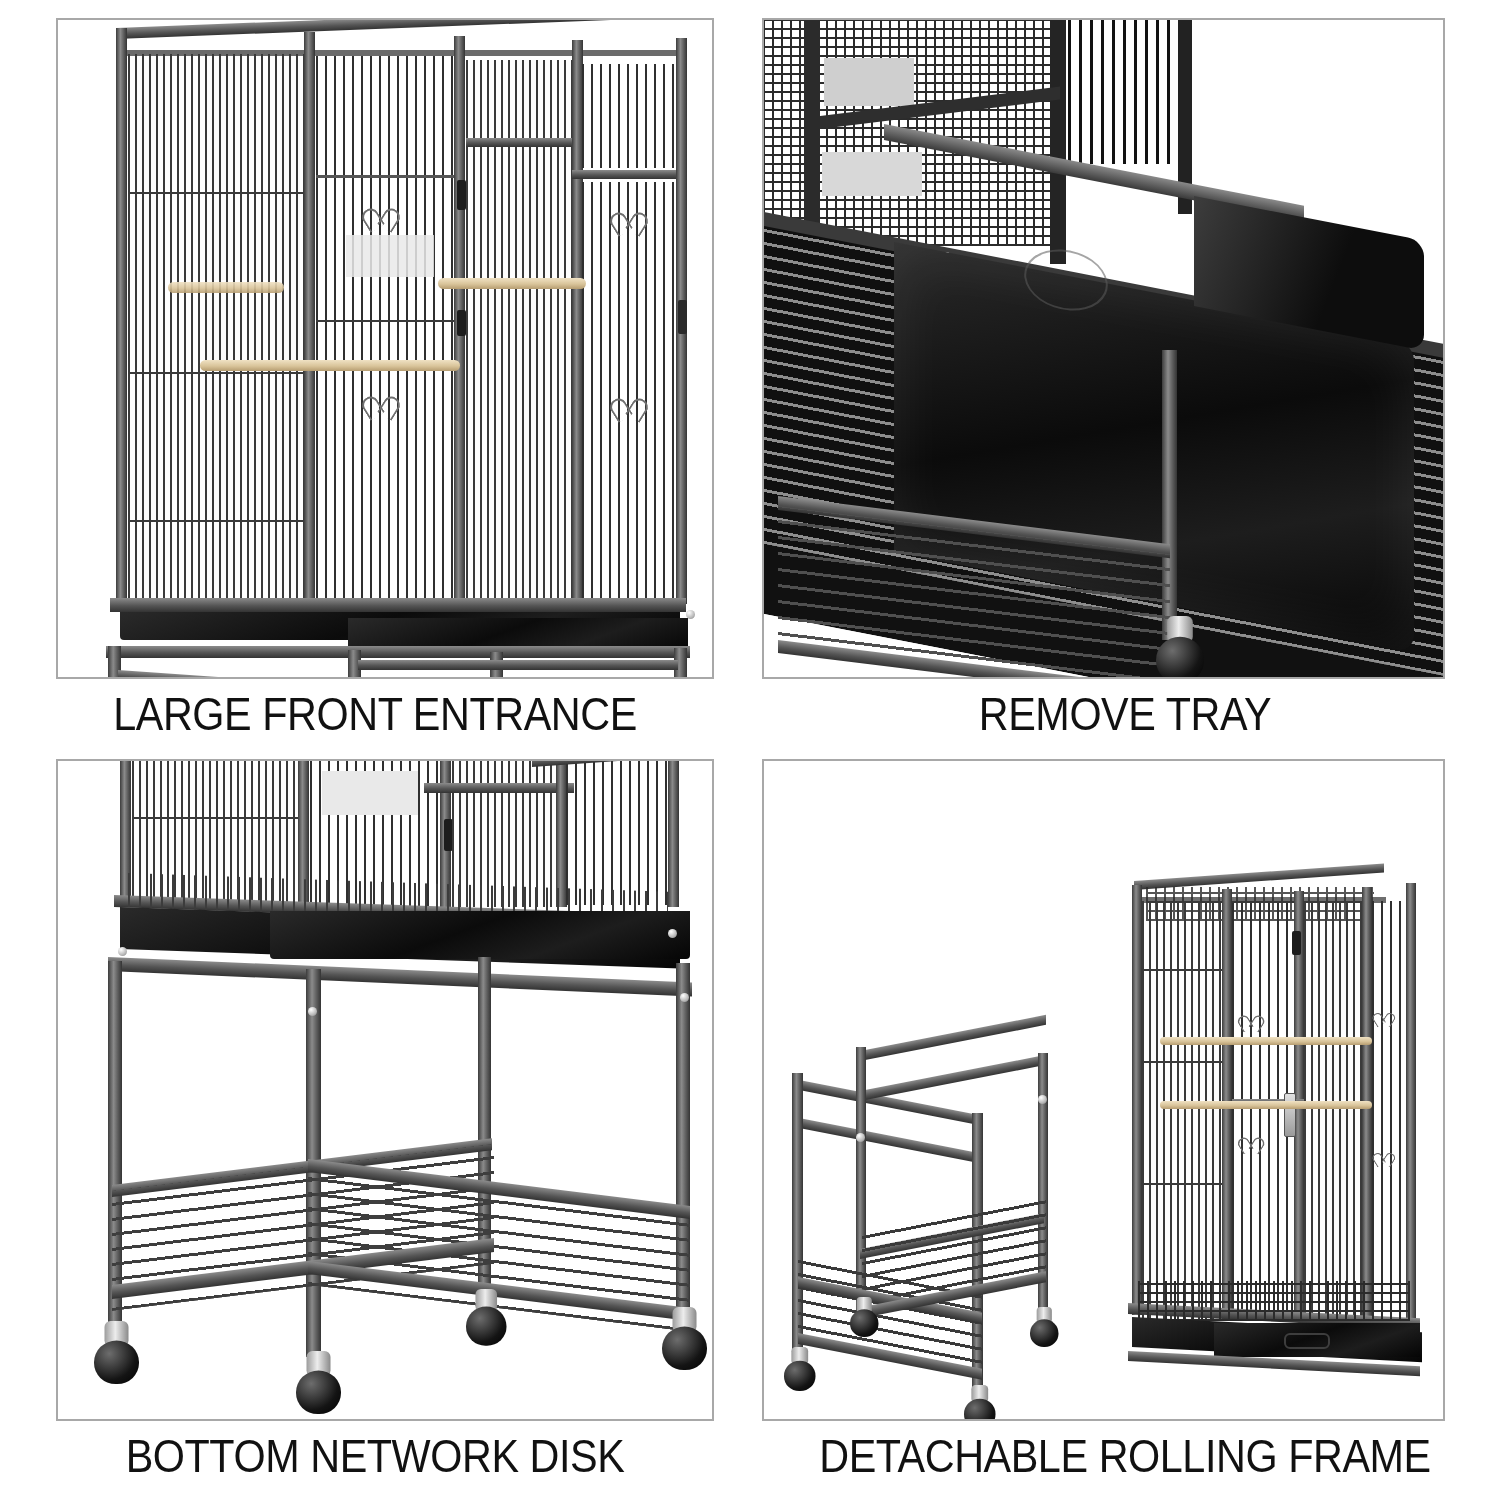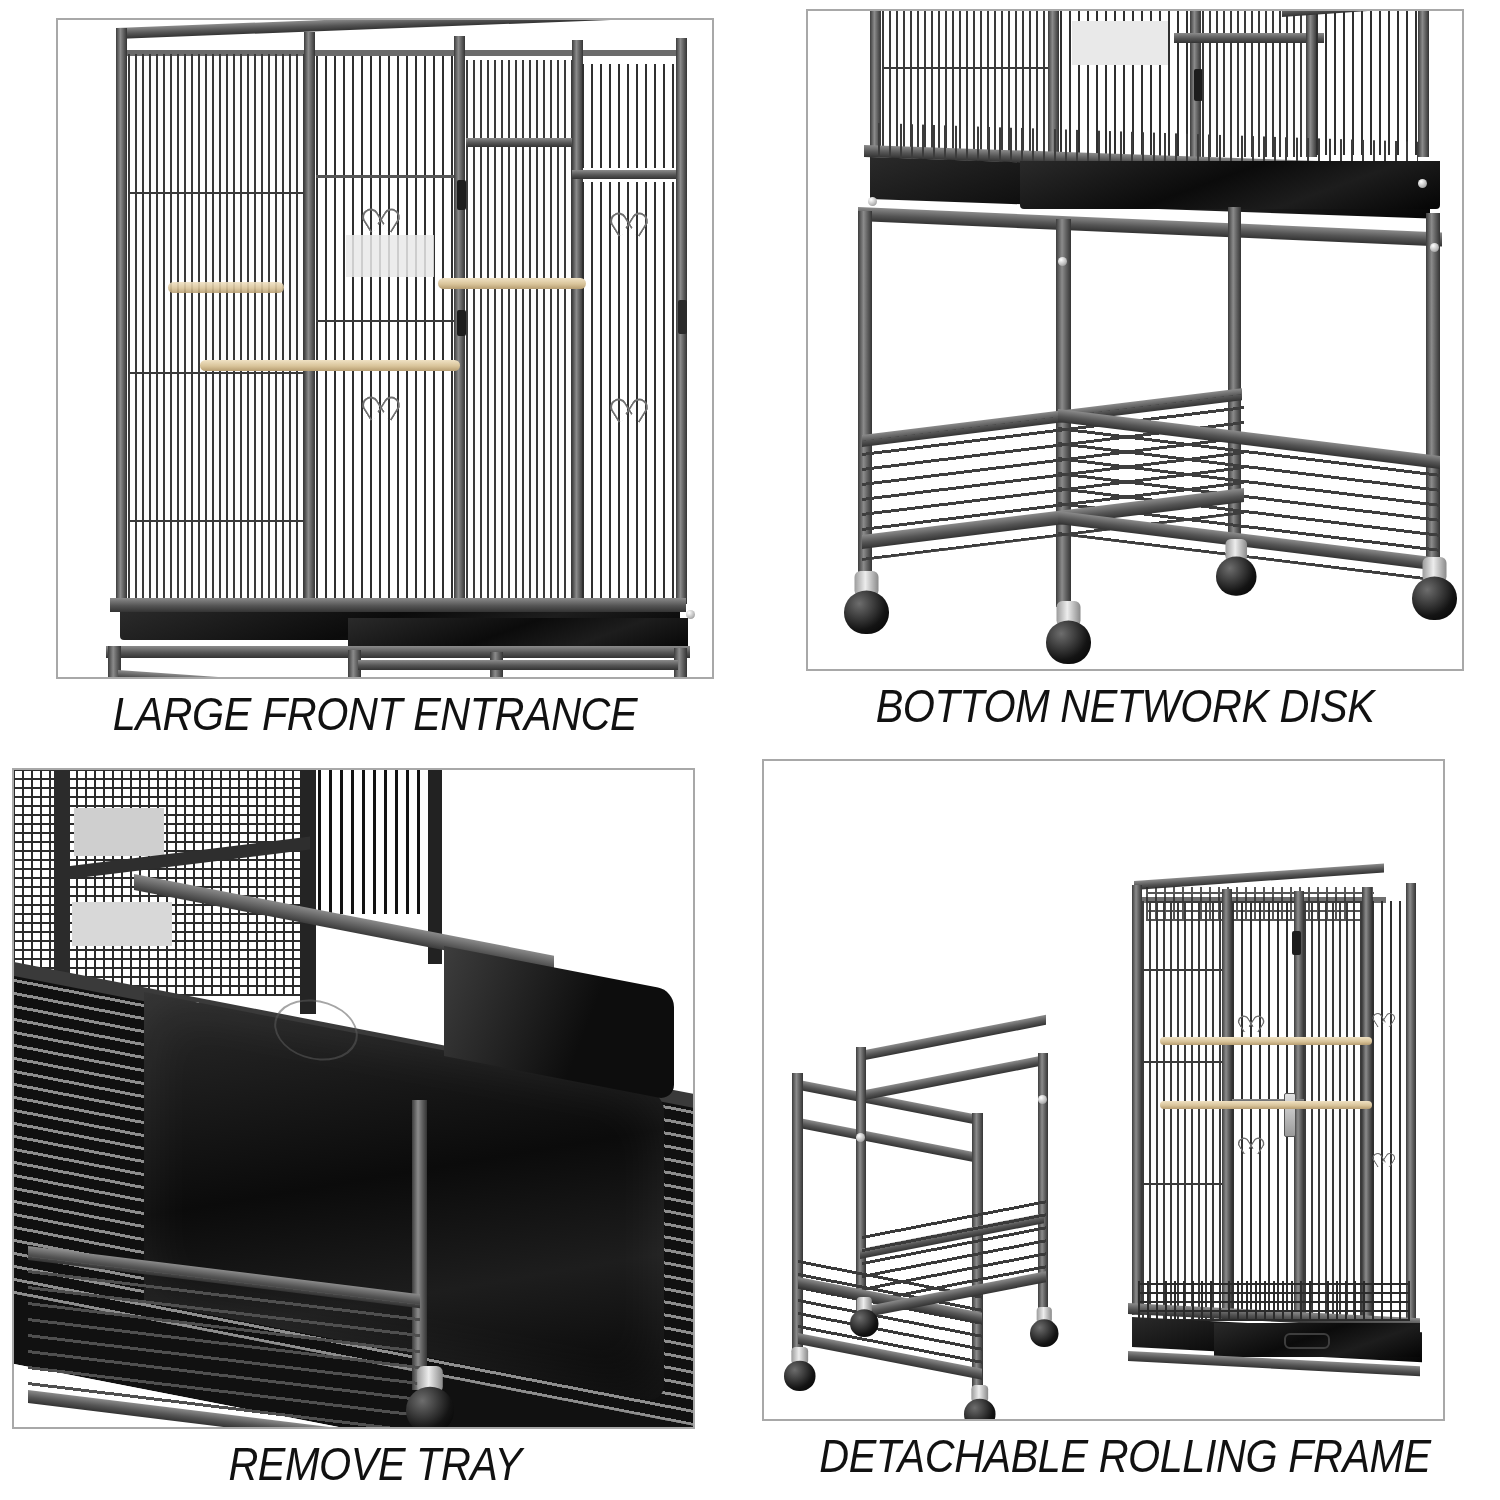--- a/index.html
+++ b/index.html
@@ -9,21 +9,20 @@
     background:#ffffff;
     font-family:"Liberation Sans","DejaVu Sans",sans-serif;
     overflow:hidden;
     position:relative;
   }
   .grid{
     position:absolute;inset:0;
     display:grid;
     grid-template-columns:1fr 1fr;
     grid-template-rows:1fr 1fr;
-    font-style:italic;
   }
   .cell{position:relative;}
   .panel{
     position:absolute;
     left:56px;right:36px;top:18px;
     height:661px;
     border:2px solid #a8a8a8;
     background:#ffffff;
     overflow:hidden;
     box-sizing:border-box;
@@ -136,20 +135,62 @@
         <div class="frame-v" style="left:290px;top:630px;height:46px;width:13px;"></div>
         <div class="frame-v" style="left:432px;top:632px;height:44px;width:13px;"></div>
         <div class="frame-v" style="left:616px;top:628px;height:48px;width:13px;"></div>
         <div class="frame-h skew" style="left:60px;top:650px;width:236px;transform:skewY(4deg);height:10px;"></div>
         <div class="frame-h" style="left:300px;top:640px;width:320px;height:10px;"></div>
       </div>
     </div>
     <div class="caption">LARGE FRONT ENTRANCE</div>
   </div>
 
+  <div class="cell tr r">
+    <div class="panel">
+      <div class="art">
+
+        <div class="mesh" style="left:-10px;top:-4px;width:300px;height:230px;"></div>
+        <div class="frame-v" style="left:40px;top:-6px;height:240px;width:16px;background:#2b2b2b;"></div>
+        <div class="frame-v" style="left:286px;top:-6px;height:250px;width:16px;background:#242424;"></div>
+        <div class="plate" style="left:60px;top:38px;width:90px;height:48px;background:#cfcfcf;"></div>
+        <div class="plate" style="left:58px;top:132px;width:100px;height:44px;background:#d8d8d8;"></div>
+        <div class="frame-h skew" style="left:56px;top:96px;width:240px;height:13px;background:#2e2e2e;transform:skewY(-7deg);"></div>
+
+        <div class="wires dense" style="left:304px;top:-6px;width:112px;height:150px;background-image:repeating-linear-gradient(90deg,#111 0 3px,rgba(0,0,0,0) 3px 11px);"></div>
+        <div class="frame-v" style="left:414px;top:-6px;height:200px;width:14px;background:#222;"></div>
+
+        <div class="skew" style="position:absolute;left:-20px;top:190px;width:700px;height:400px;transform:skewY(11deg);overflow:hidden;">
+          <div style="position:absolute;inset:0;background:#111;"></div>
+          <div style="position:absolute;left:0;top:0;width:700px;height:330px;
+               background-image:repeating-linear-gradient(0deg,#8d8d8d 0 3px,#101010 3px 13px);"></div>
+        </div>
+        <div class="frame-h skew" style="left:-20px;top:188px;width:700px;height:14px;background:#3a3a3a;transform:skewY(11deg);"></div>
+        <div class="frame-h skew" style="left:120px;top:104px;width:420px;height:16px;background:linear-gradient(180deg,#8a8a8a,#3a3a3a);transform:skewY(11deg);"></div>
+        <div class="bolt" style="left:178px;top:232px;"></div>
+
+        <div class="tray skew" style="left:130px;top:222px;width:520px;height:310px;transform:skewY(11deg);border-radius:0 18px 18px 0;box-shadow:inset 0 0 60px rgba(255,255,255,.08);"></div>
+        <div class="skew" style="position:absolute;left:430px;top:176px;width:230px;height:110px;transform:skewY(11deg);
+             background:linear-gradient(110deg,#3d3d3d,#0d0d0d 60%);border-radius:0 16px 16px 0;"></div>
+        <div style="position:absolute;left:260px;top:230px;width:80px;height:56px;border:2px solid #5b5b5b;border-radius:50%;opacity:.55;transform:skewY(11deg) rotate(-8deg);"></div>
+
+        <div class="frame-v" style="left:398px;top:330px;height:290px;width:15px;"></div>
+        <div class="frame-h skew" style="left:14px;top:476px;width:392px;height:14px;transform:skewY(7deg);"></div>
+        <div class="skew" style="position:absolute;left:14px;top:486px;width:392px;height:145px;transform:skewY(7deg);
+             background-image:repeating-linear-gradient(0deg,#4f4f4f 0 3px,rgba(255,255,255,0) 3px 16px);"></div>
+        <div class="frame-h skew" style="left:14px;top:620px;width:392px;height:13px;transform:skewY(7deg);"></div>
+        <div class="caster" style="left:392px;top:596px;transform:scale(1.6);transform-origin:top left;">
+          <div class="stem"></div>
+          <div class="wheel"></div>
+        </div>
+      </div>
+    </div>
+    <div class="caption">REMOVE TRAY</div>
+  </div>
+
   <div class="cell bl b">
     <div class="panel">
       <div class="art">
 
         <div class="frame-v" style="left:62px;top:-6px;height:150px;"></div>
         <div class="wires dense" style="left:74px;top:-6px;width:166px;height:152px;"></div>
         <div class="hwire" style="left:74px;top:56px;width:166px;"></div>
         <div class="frame-v" style="left:240px;top:-6px;height:154px;"></div>
         <div class="wires" style="left:252px;top:-6px;width:130px;height:156px;"></div>
         <div class="plate" style="left:264px;top:10px;width:96px;height:44px;"></div>
@@ -199,62 +240,20 @@
           <div class="stem"></div>
           <div class="wheel"></div>
         </div>
         <div class="caster" style="left:604px;top:546px;transform:scale(1.5);transform-origin:top left;">
           <div class="stem"></div>
           <div class="wheel"></div>
         </div>
       </div>
     </div>
     <div class="caption">BOTTOM NETWORK DISK</div>
-  </div>
-
-  <div class="cell tr r">
-    <div class="panel">
-      <div class="art">
-
-        <div class="mesh" style="left:-10px;top:-4px;width:300px;height:230px;"></div>
-        <div class="frame-v" style="left:40px;top:-6px;height:240px;width:16px;background:#2b2b2b;"></div>
-        <div class="frame-v" style="left:286px;top:-6px;height:250px;width:16px;background:#242424;"></div>
-        <div class="plate" style="left:60px;top:38px;width:90px;height:48px;background:#cfcfcf;"></div>
-        <div class="plate" style="left:58px;top:132px;width:100px;height:44px;background:#d8d8d8;"></div>
-        <div class="frame-h skew" style="left:56px;top:96px;width:240px;height:13px;background:#2e2e2e;transform:skewY(-7deg);"></div>
-
-        <div class="wires dense" style="left:304px;top:-6px;width:112px;height:150px;background-image:repeating-linear-gradient(90deg,#111 0 3px,rgba(0,0,0,0) 3px 11px);"></div>
-        <div class="frame-v" style="left:414px;top:-6px;height:200px;width:14px;background:#222;"></div>
-
-        <div class="skew" style="position:absolute;left:-20px;top:190px;width:700px;height:400px;transform:skewY(11deg);overflow:hidden;">
-          <div style="position:absolute;inset:0;background:#111;"></div>
-          <div style="position:absolute;left:0;top:0;width:700px;height:330px;
-               background-image:repeating-linear-gradient(0deg,#8d8d8d 0 3px,#101010 3px 13px);"></div>
-        </div>
-        <div class="frame-h skew" style="left:-20px;top:188px;width:700px;height:14px;background:#3a3a3a;transform:skewY(11deg);"></div>
-        <div class="frame-h skew" style="left:120px;top:104px;width:420px;height:16px;background:linear-gradient(180deg,#8a8a8a,#3a3a3a);transform:skewY(11deg);"></div>
-        <div class="bolt" style="left:178px;top:232px;"></div>
-
-        <div class="tray skew" style="left:130px;top:222px;width:520px;height:310px;transform:skewY(11deg);border-radius:0 18px 18px 0;box-shadow:inset 0 0 60px rgba(255,255,255,.08);"></div>
-        <div class="skew" style="position:absolute;left:430px;top:176px;width:230px;height:110px;transform:skewY(11deg);
-             background:linear-gradient(110deg,#3d3d3d,#0d0d0d 60%);border-radius:0 16px 16px 0;"></div>
-        <div style="position:absolute;left:260px;top:230px;width:80px;height:56px;border:2px solid #5b5b5b;border-radius:50%;opacity:.55;transform:skewY(11deg) rotate(-8deg);"></div>
-
-        <div class="frame-v" style="left:398px;top:330px;height:290px;width:15px;"></div>
-        <div class="frame-h skew" style="left:14px;top:476px;width:392px;height:14px;transform:skewY(7deg);"></div>
-        <div class="skew" style="position:absolute;left:14px;top:486px;width:392px;height:145px;transform:skewY(7deg);
-             background-image:repeating-linear-gradient(0deg,#4f4f4f 0 3px,rgba(255,255,255,0) 3px 16px);"></div>
-        <div class="frame-h skew" style="left:14px;top:620px;width:392px;height:13px;transform:skewY(7deg);"></div>
-        <div class="caster" style="left:392px;top:596px;transform:scale(1.6);transform-origin:top left;">
-          <div class="stem"></div>
-          <div class="wheel"></div>
-        </div>
-      </div>
-    </div>
-    <div class="caption">REMOVE TRAY</div>
   </div>
 
   <div class="cell br b r">
     <div class="panel">
       <div class="art">
 
         <div>
           <div class="frame-h skew" style="left:96px;top:290px;width:186px;height:10px;transform:skewY(-11deg);"></div>
           <div class="frame-h skew" style="left:30px;top:318px;width:186px;height:10px;transform:skewY(11deg);"></div>
           <div class="frame-h skew" style="left:96px;top:330px;width:186px;height:10px;transform:skewY(-11deg);"></div>

